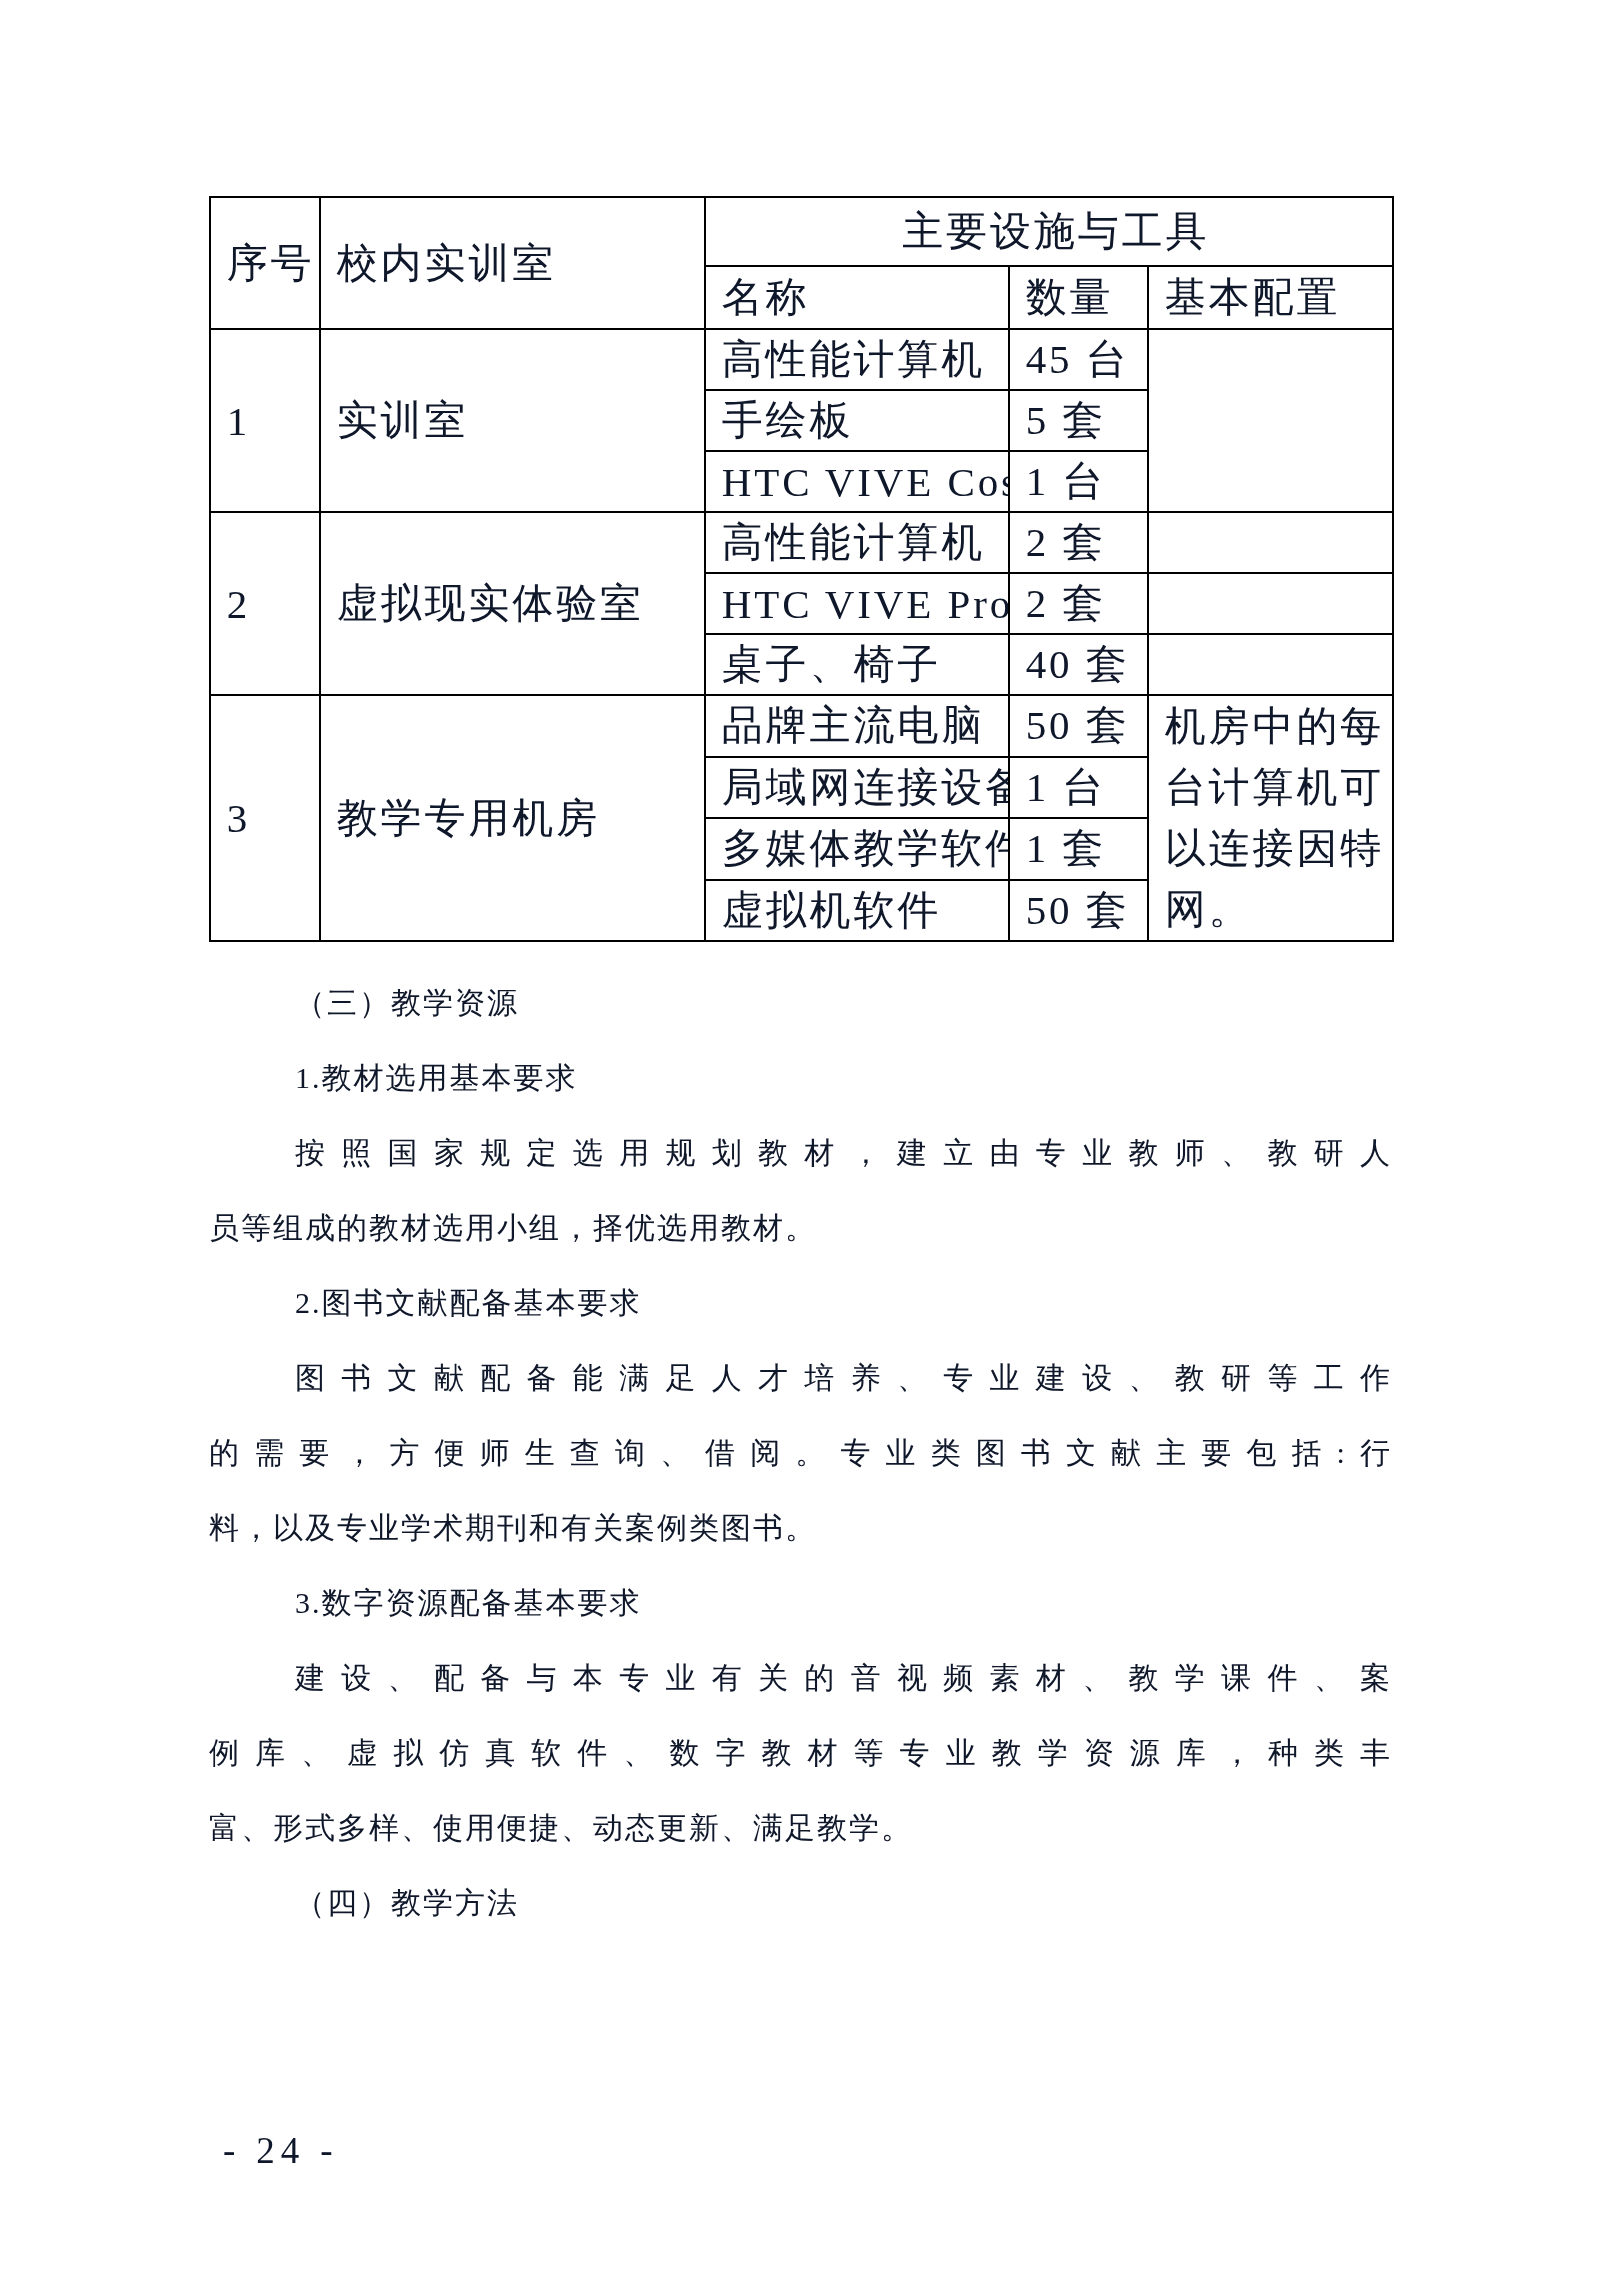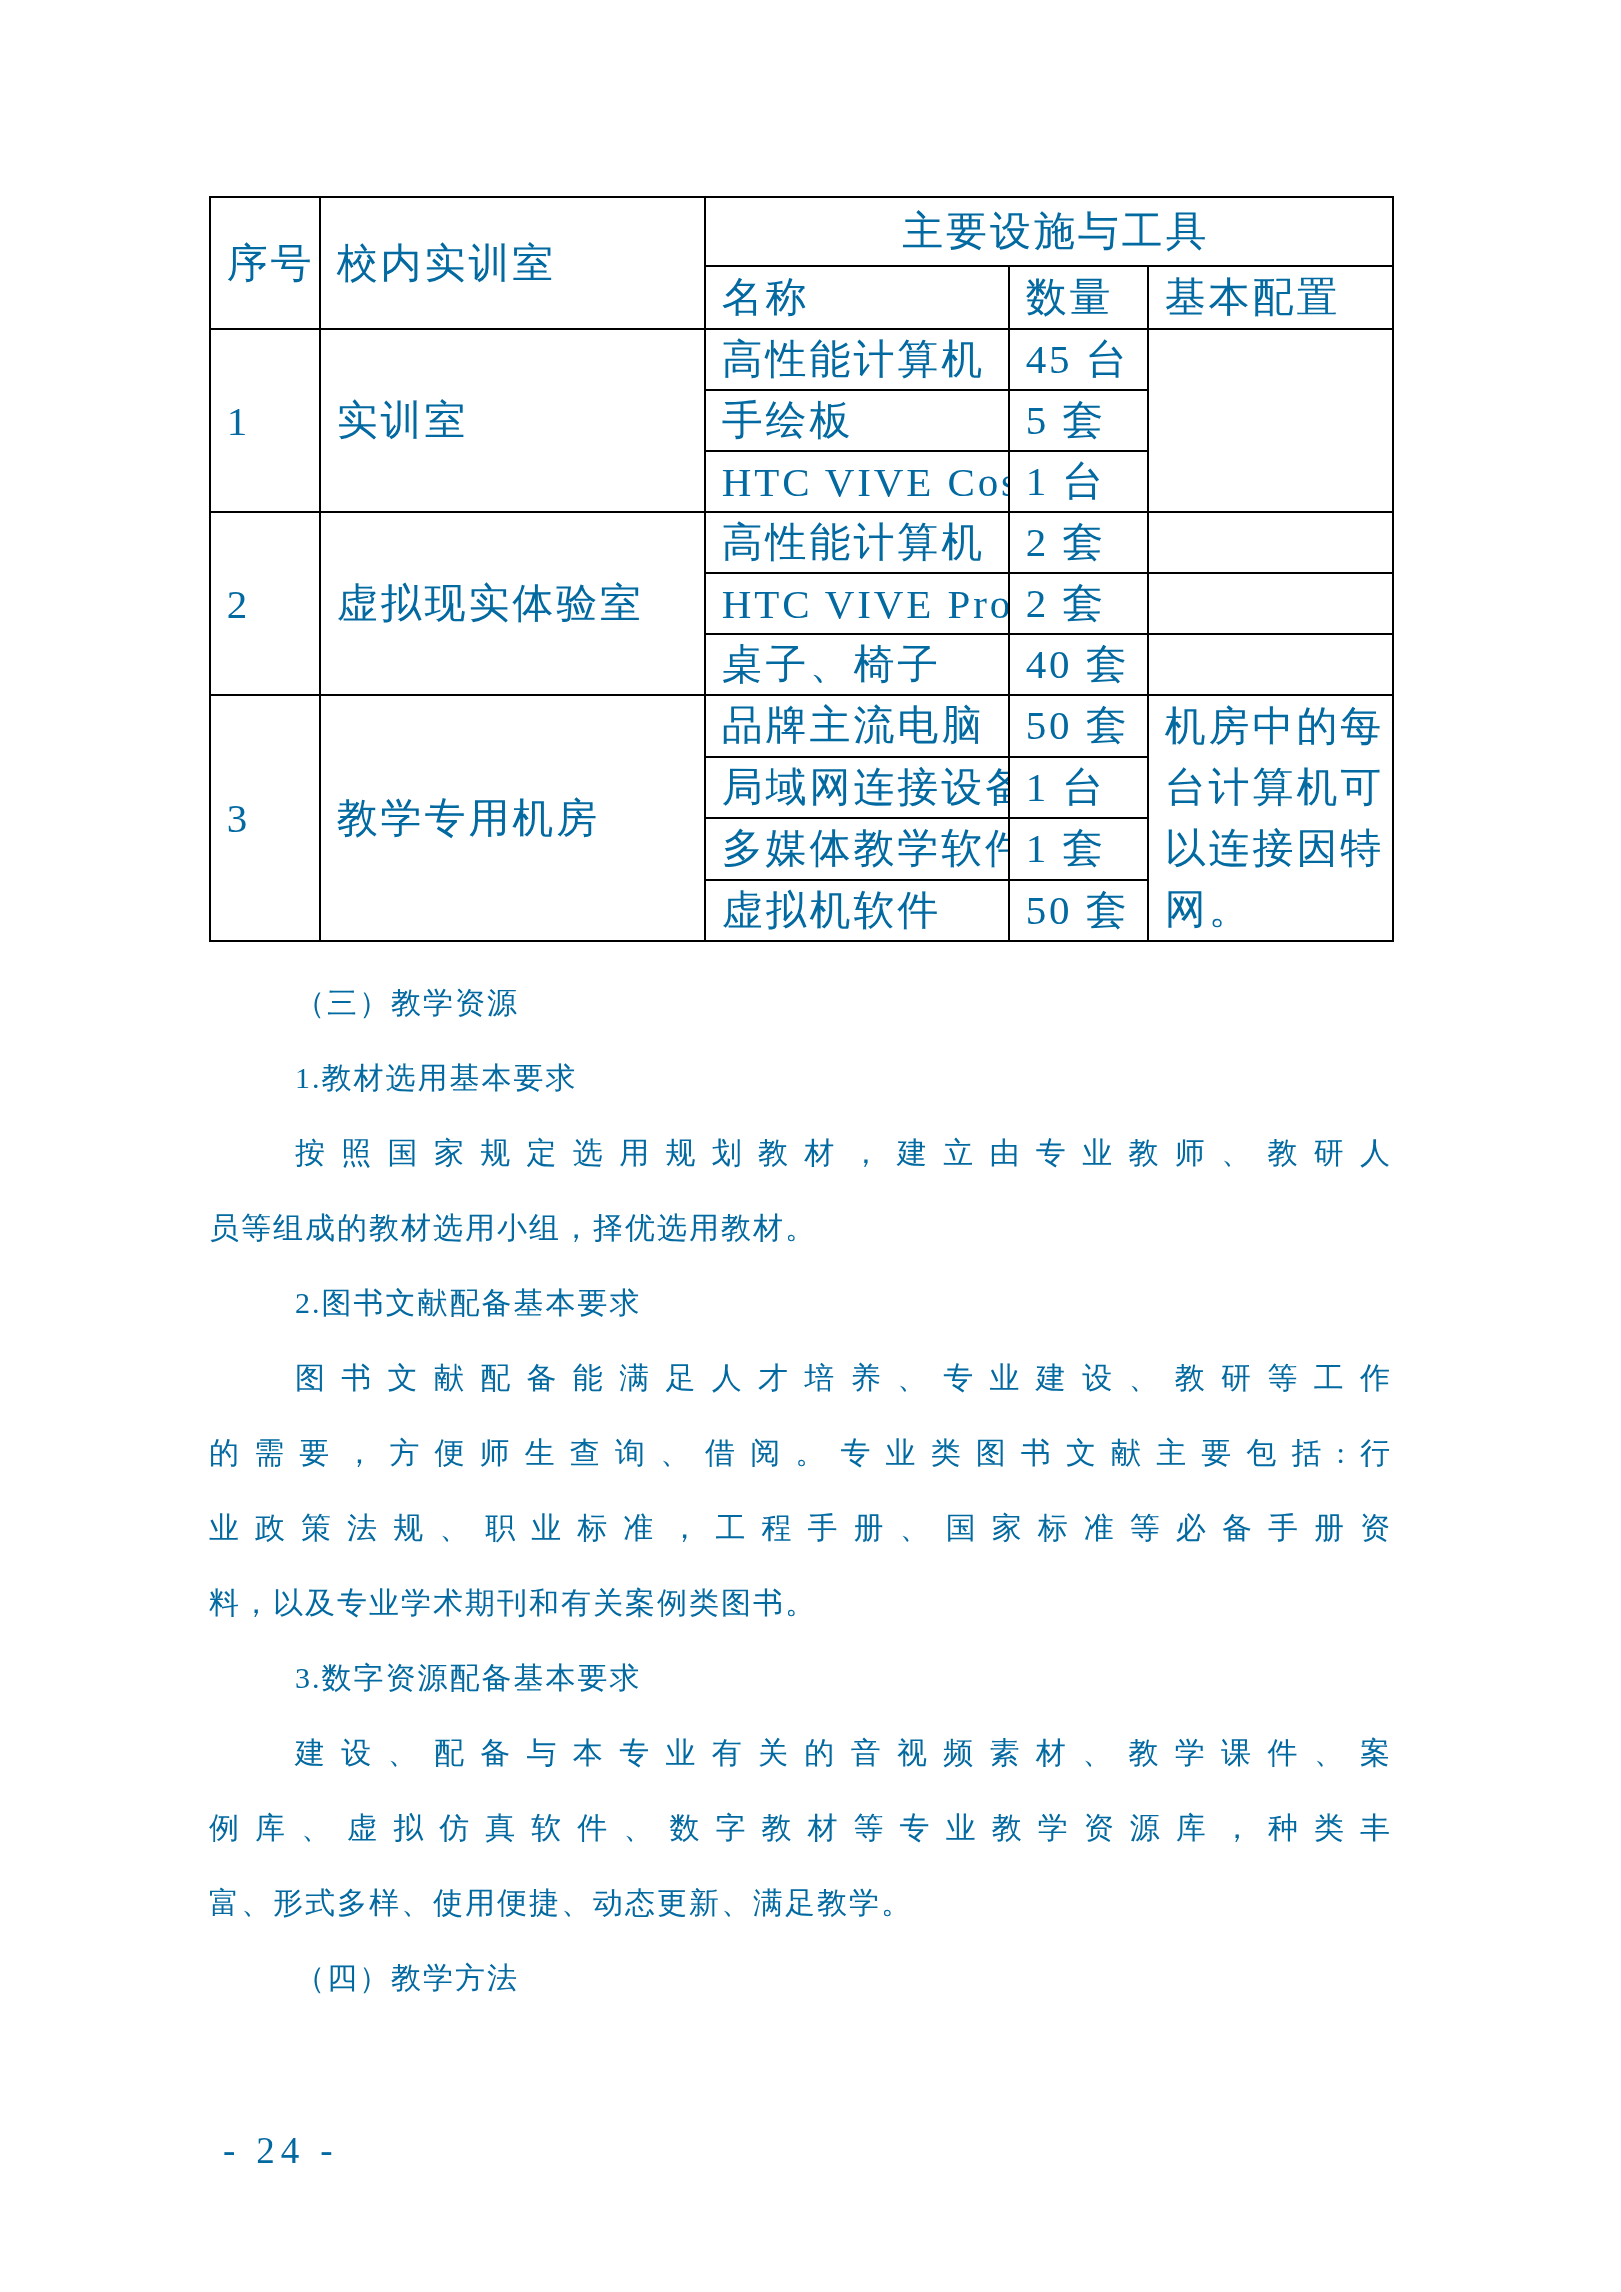--- a/index.html
+++ b/index.html
@@ -1,20 +1,20 @@
 <!DOCTYPE html>
 <html><head>
 <meta charset="utf-8">
 <style>
   html,body{margin:0;padding:0;background:#888;}
   .page{
     position:relative;
     width:1621px;height:2293px;
     background:#ffffff;
-    color:#0369a1;
+    color:#0f172a;
     font-family:"Liberation Serif","DejaVu Serif",serif;
     overflow:hidden;
   }
   
   table.equip{
     position:absolute;left:209px;top:196px;
     width:1183px;
     border-collapse:collapse;
     table-layout:fixed;
   }
@@ -133,21 +133,20 @@
   </table>
 
   <div class="bodytext">
     <div class="line indent">（三）教学资源</div>
     <div class="line indent">1.教材选用基本要求</div>
     <div class="line indent justify">按照国家规定选用规划教材，建立由专业教师、教研人</div>
     <div class="line">员等组成的教材选用小组，择优选用教材。</div>
     <div class="line indent">2.图书文献配备基本要求</div>
     <div class="line indent justify">图书文献配备能满足人才培养、专业建设、教研等工作</div>
     <div class="line justify">的需要，方便师生查询、借阅。专业类图书文献主要包括:行</div>
-    <div class="line justify">业政策法规、职业标准，工程手册、国家标准等必备手册资</div>
     <div class="line">料，以及专业学术期刊和有关案例类图书。</div>
     <div class="line indent">3.数字资源配备基本要求</div>
     <div class="line indent justify">建设、配备与本专业有关的音视频素材、教学课件、案</div>
     <div class="line justify">例库、虚拟仿真软件、数字教材等专业教学资源库，种类丰</div>
     <div class="line">富、形式多样、使用便捷、动态更新、满足教学。</div>
     <div class="line indent">（四）教学方法</div>
   </div>
 
   <div class="pageno">- 24 -</div>
 

